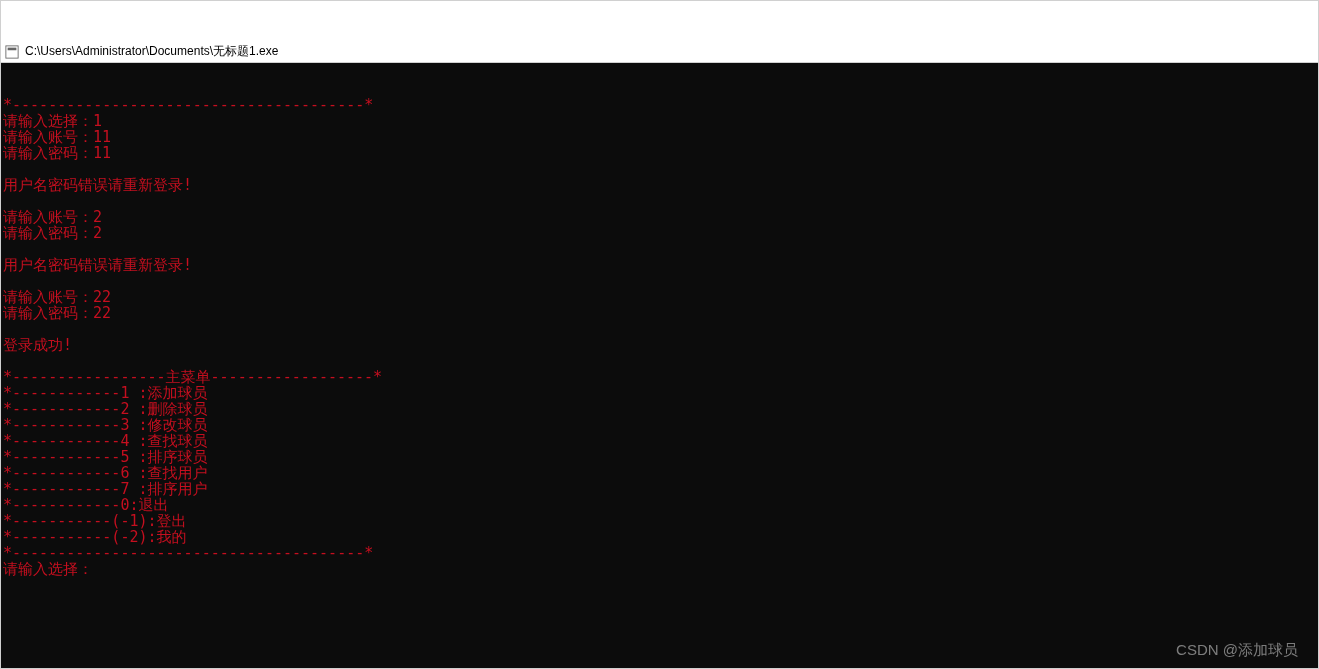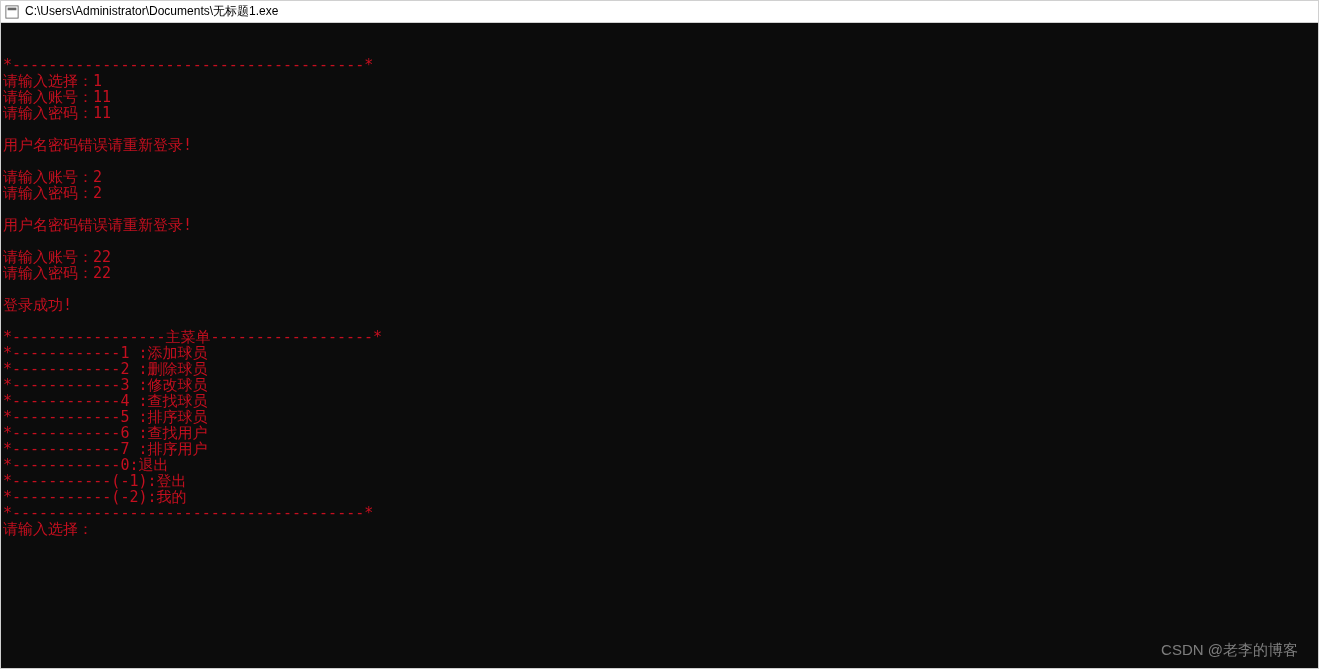--- a/index.html
+++ b/index.html
@@ -24,20 +24,21 @@
     }
     .title-bar {
       height: 22px;
       background: #ffffff;
       display: flex;
       align-items: center;
       padding: 0 4px;
       border-bottom: 1px solid #d0d0d0;
       font-size: 12px;
       color: #000000;
+      margin-top: 40px;
     }
     .title-icon {
       width: 14px;
       height: 14px;
       margin-right: 6px;
       display: flex;
       align-items: center;
       justify-content: center;
     }
     .title-icon svg {
@@ -80,15 +81,15 @@
     <span class="title-icon">
       <svg viewBox="0 0 16 16">
         <rect x="1" y="1" width="14" height="14" fill="none" stroke="#666" stroke-width="1"></rect>
         <rect x="3" y="3" width="10" height="3" fill="#666"></rect>
       </svg>
     </span>
     <span class="title-text">C:\Users\Administrator\Documents\无标题1.exe</span>
   </div>
   <div class="console">
     <div id="console-lines"><div class="line">*---------------------------------------*</div><div class="line">请输入选择：1</div><div class="line">请输入账号：11</div><div class="line">请输入密码：11</div><div class="line"></div><div class="line">用户名密码错误请重新登录!</div><div class="line"></div><div class="line">请输入账号：2</div><div class="line">请输入密码：2</div><div class="line"></div><div class="line">用户名密码错误请重新登录!</div><div class="line"></div><div class="line">请输入账号：22</div><div class="line">请输入密码：22</div><div class="line"></div><div class="line">登录成功!</div><div class="line"></div><div class="line">*-----------------主菜单------------------*</div><div class="line">*------------1 :添加球员</div><div class="line">*------------2 :删除球员</div><div class="line">*------------3 :修改球员</div><div class="line">*------------4 :查找球员</div><div class="line">*------------5 :排序球员</div><div class="line">*------------6 :查找用户</div><div class="line">*------------7 :排序用户</div><div class="line">*------------0:退出</div><div class="line">*-----------(-1):登出</div><div class="line">*-----------(-2):我的</div><div class="line">*---------------------------------------*</div><div class="line">请输入选择：</div></div>
-    <div class="watermark">CSDN @老李的博客</div>
+    <div class="watermark">CSDN @添加球员</div>
   </div>
 </div>
 
 </body></html>

